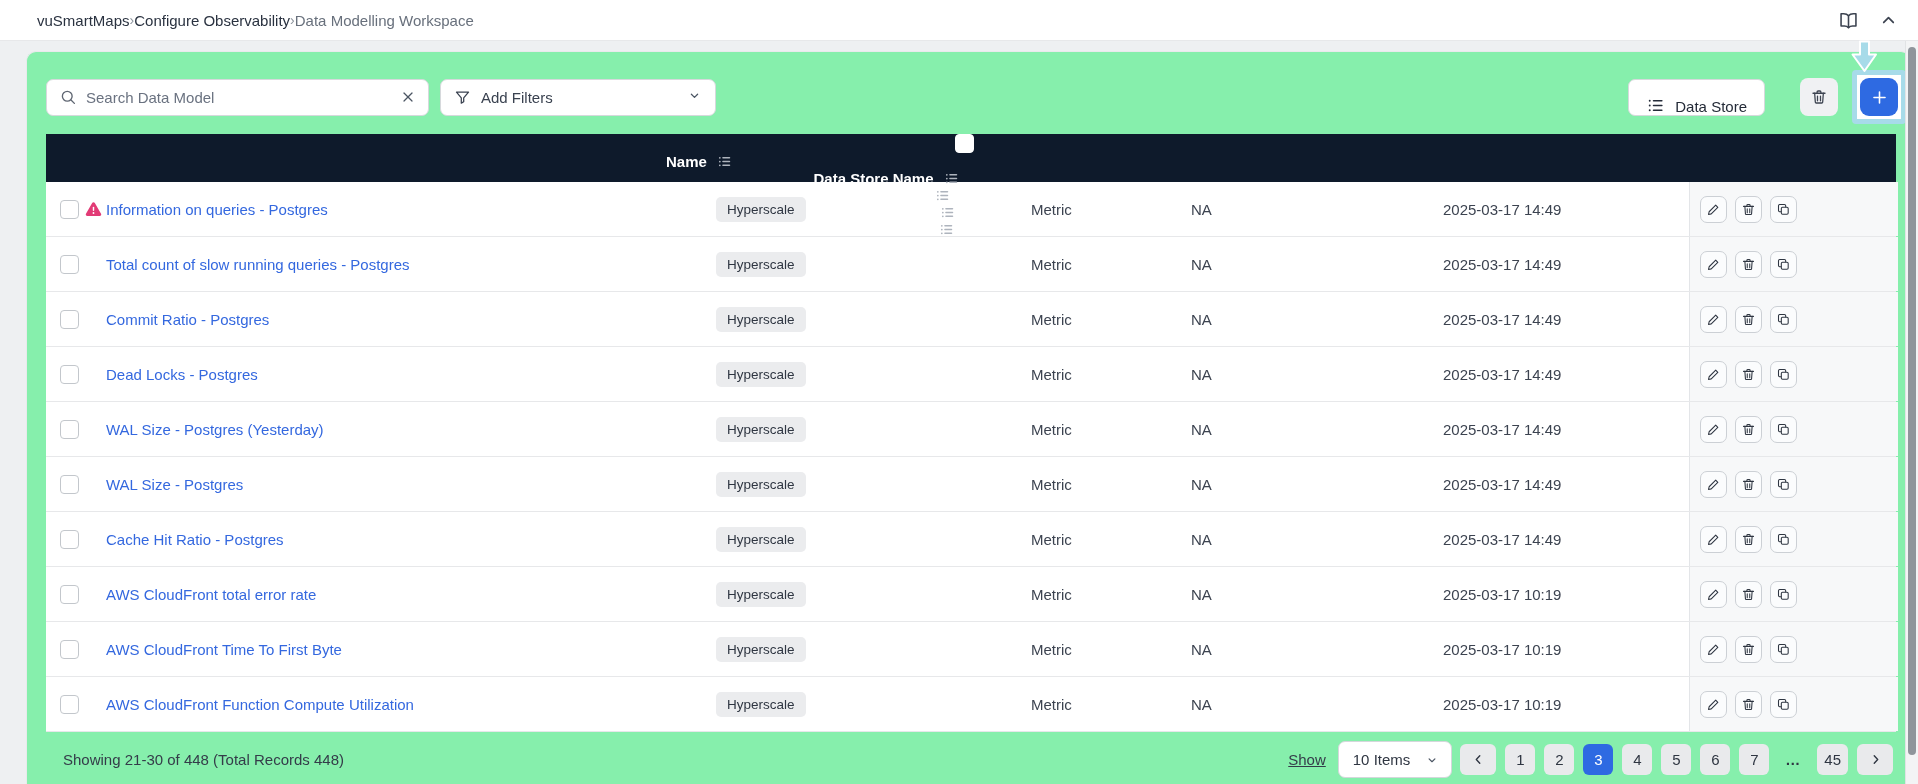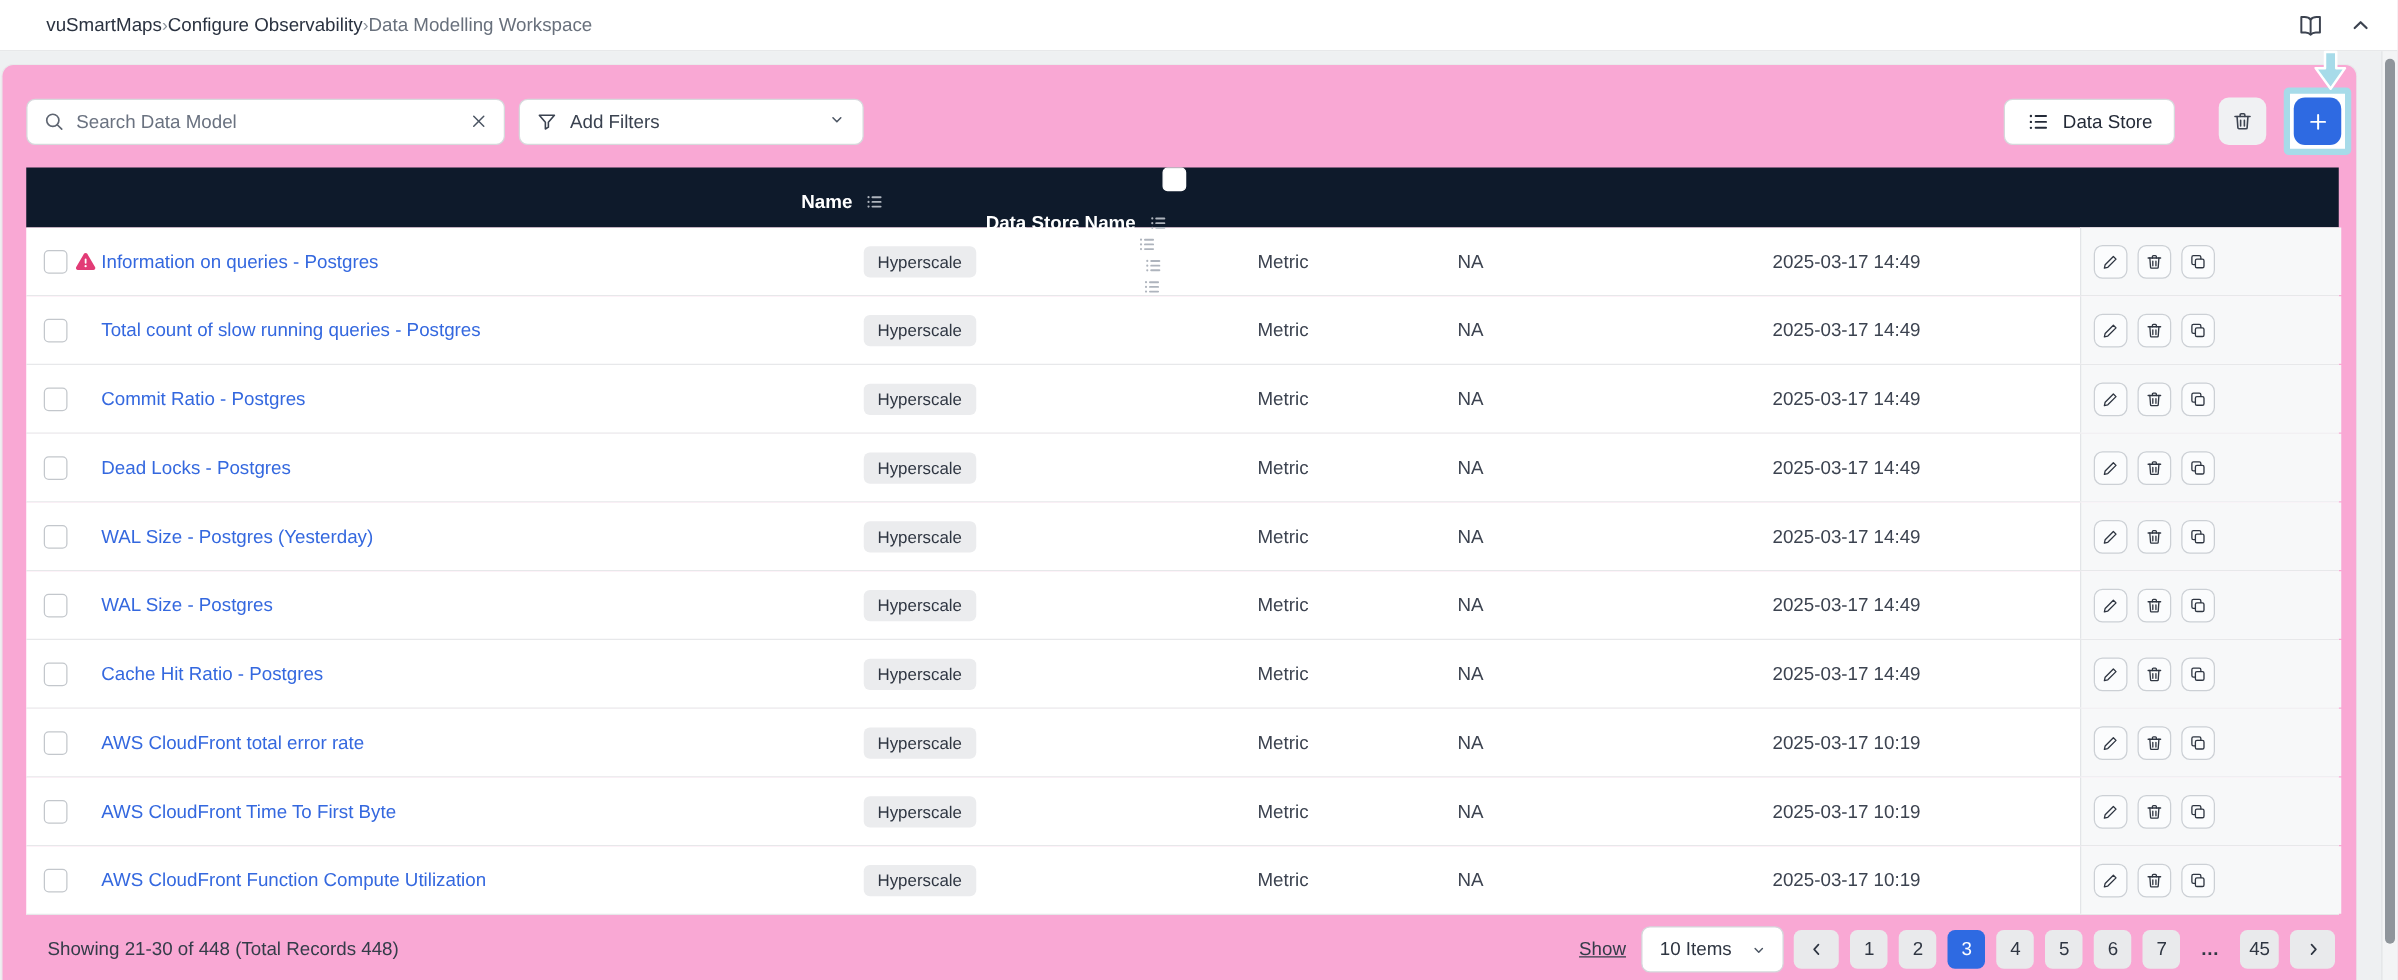--- a/index.html
+++ b/index.html
@@ -18,37 +18,37 @@
     border-bottom:1px solid #e7e8ea;display:flex;align-items:center;
     justify-content:space-between;padding:0 20px 0 37px;z-index:3;}
   .breadcrumb{display:flex;font-size:15px;color:#2a3240;}
   .crumb{color:#2a3240;}
   .crumb.current{color:#68707c;}
   .crumb-sep{color:#8d949d;font-size:14px;}
   .topbar-icons{display:flex;align-items:center;gap:20px;color:#3c4350;}
   .topbar-icons .icon-btn{background:none;border:none;display:grid;place-items:center;color:#3c4350;}
 
   
-  .card{position:absolute;top:51px;left:1px;width:1885px;bottom:0;background:#f9a8d4;
+  .card{position:absolute;top:51px;left:26px;width:1885px;bottom:0;background:#86efac;
     border:1px solid #e9eaec;border-bottom:none;border-radius:10px 10px 0 0;z-index:1;}
   .content{padding:0 14px 0 19px;height:100%;display:flex;flex-direction:column;}
 
   
   .toolbar{margin-top:26px;display:flex;align-items:center;height:38px;flex:none;}
   .search-box{width:383px;height:37px;border:1px solid #d6d9dc;border-radius:7px;
     display:flex;align-items:center;gap:9px;padding:0 12px;color:#5f6672;background:#fff;}
   .search-box input{border:none;outline:none;flex:1;font-size:15px;color:#2f3642;min-width:0;background:transparent;}
   .search-box input::placeholder{color:#6a7280;}
   .clear-btn{background:none;border:none;color:#4b5563;display:grid;place-items:center;}
   .filter-box{width:276px;height:37px;margin-left:11px;border:1px solid #d6d9dc;border-radius:7px;
     background:#fff;display:flex;align-items:center;gap:10px;padding:0 13px;font-size:15px;color:#3a4250;}
   .filter-box .chev{margin-left:auto;color:#4b5563;}
   .spacer{flex:1;}
   .datastore-btn{height:37px;border:1px solid #d6d9dc;border-radius:7px;background:#fff;
-    padding:0 17px;display:flex;align-items:center;gap:10px;font-size:15px;color:#242b38;}
+    padding:0 17px;display:flex;align-items:flex-end;gap:10px;font-size:15px;color:#242b38;}
   .trash-btn{margin-left:35px;width:38px;height:38px;background:#f0f1f3;border:none;border-radius:8px;
     display:grid;place-items:center;color:#3c4350;}
   .add-wrap{margin-left:14px;margin-right:-10px;border:5px solid var(--highlight-cyan);
     border-radius:4px;padding:3px;background:#fff;flex:none;}
   .add-btn{width:38px;height:38px;background:var(--accent-blue);border:none;border-radius:9px;
     color:#fff;display:grid;place-items:center;}
   .cursor-arrow{position:absolute;left:1851px;top:40px;z-index:6;pointer-events:none;}
 
   
   .table{margin-top:18px;flex:none;}

